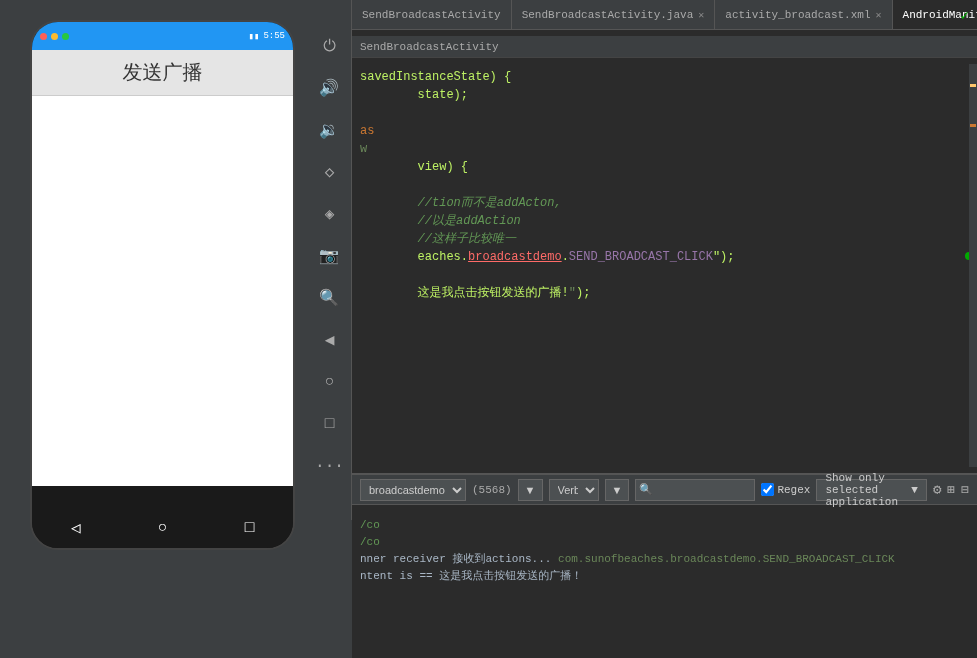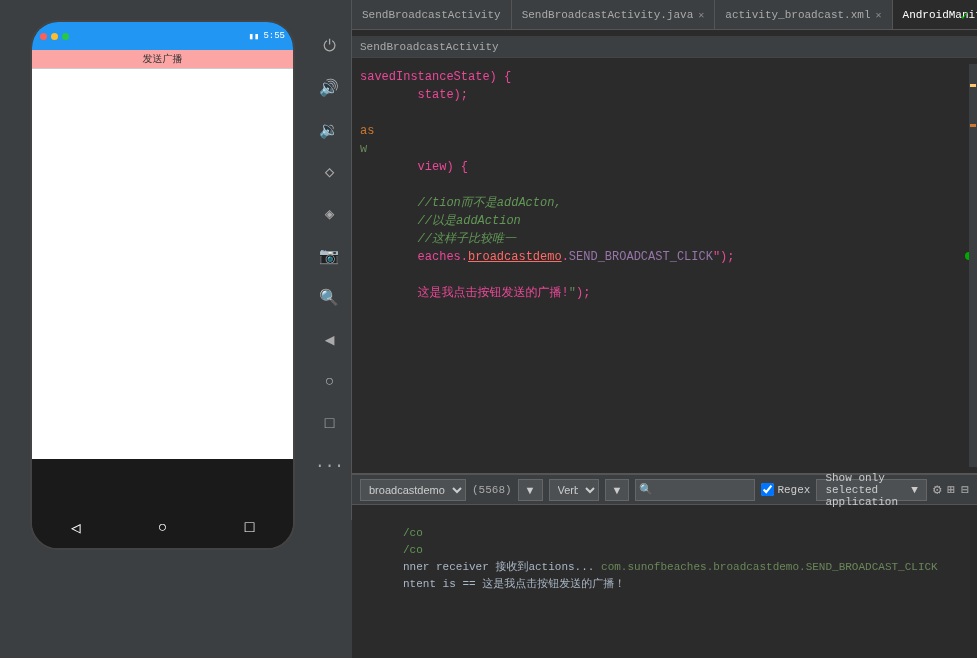--- a/index.html
+++ b/index.html
@@ -51,26 +51,26 @@
     .phone-dot.red { background: #ff5f57; }
     .phone-dot.yellow { background: #febc2e; }
     .phone-dot.green { background: #28c840; }
     .phone-status-right {
       display: flex;
       align-items: center;
       gap: 4px;
       font-size: 9px;
     }
     .phone-title-bar {
-      background: #fca5a5;
-      height: 19px;
+      background: #e5e5e5;
+      height: 46px;
       display: flex;
       align-items: center;
       justify-content: center;
-      font-size: 10px;
+      font-size: 20px;
       color: #333;
       border-bottom: 1px solid #ccc;
     }
     .phone-content {
       background: white;
       height: 390px;
     }
     .phone-nav-bar {
       background: #1a1a1a;
       height: 40px;
@@ -186,21 +186,21 @@
       min-height: 18px;
     }
     .line-content {
       flex: 1;
       white-space: pre;
     }
     .kw { color: #cc7832; }
     .str { color: #6a8759; }
     .fn { color: #ffc66d; }
     .cm { color: #629755; font-style: italic; }
-    .cls { color: #ec4899; text-align: right; }
+    .cls { color: #bef264; text-align: right; }
     .grn-dot {
       position: absolute;
       right: 4px;
       width: 8px;
       height: 8px;
       background: #00aa00;
       border-radius: 50%;
     }
     .red-underline { color: #ff6b68; text-decoration: underline; }
 
@@ -272,25 +272,24 @@
       font-size: 11px;
       padding: 2px 8px;
       height: 22px;
       cursor: pointer;
       display: flex;
       align-items: center;
       gap: 4px;
     }
     .logcat-content {
       flex: 1;
-      padding: 20px 8px;
+      padding: 12px 8px;
       font-size: 11px;
       color: #a9b7c6;
       overflow: hidden;
-      margin-left: 43px;
     }
     .log-line {
       display: flex;
       line-height: 17px;
     }
     .log-path { color: #629755; }
     .log-white { color: #a9b7c6; }
 
     
     .right-marker {

